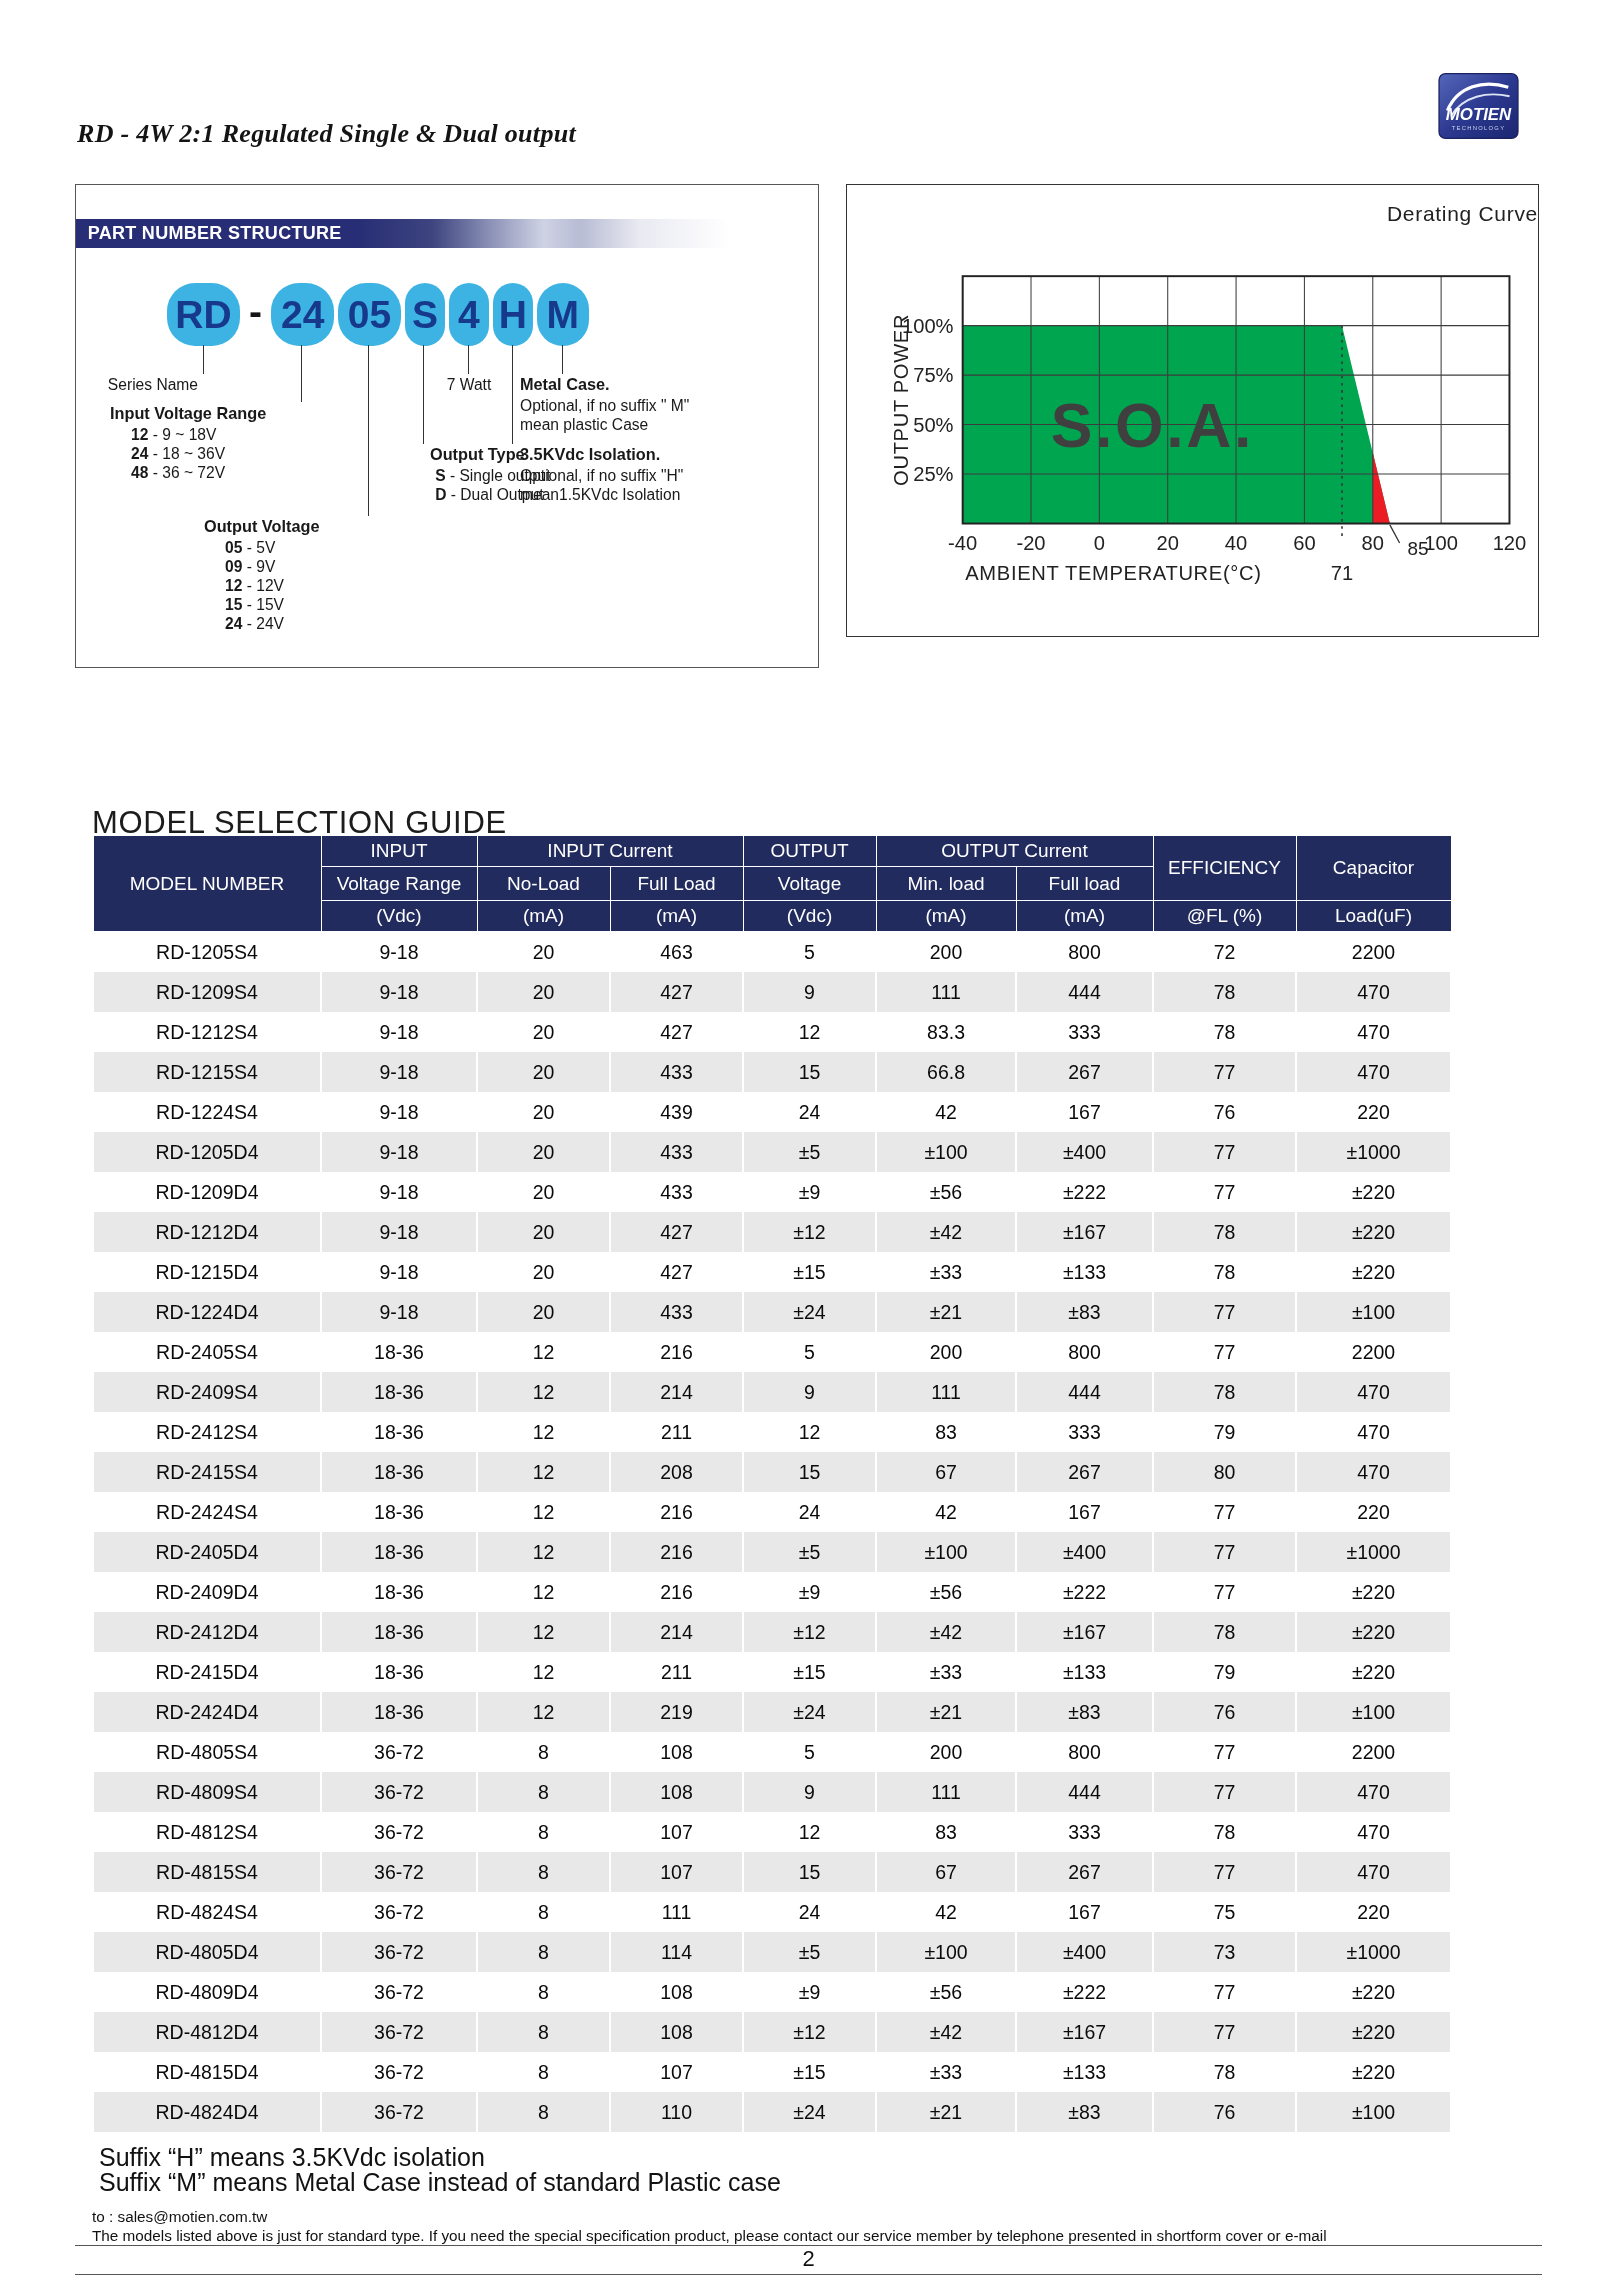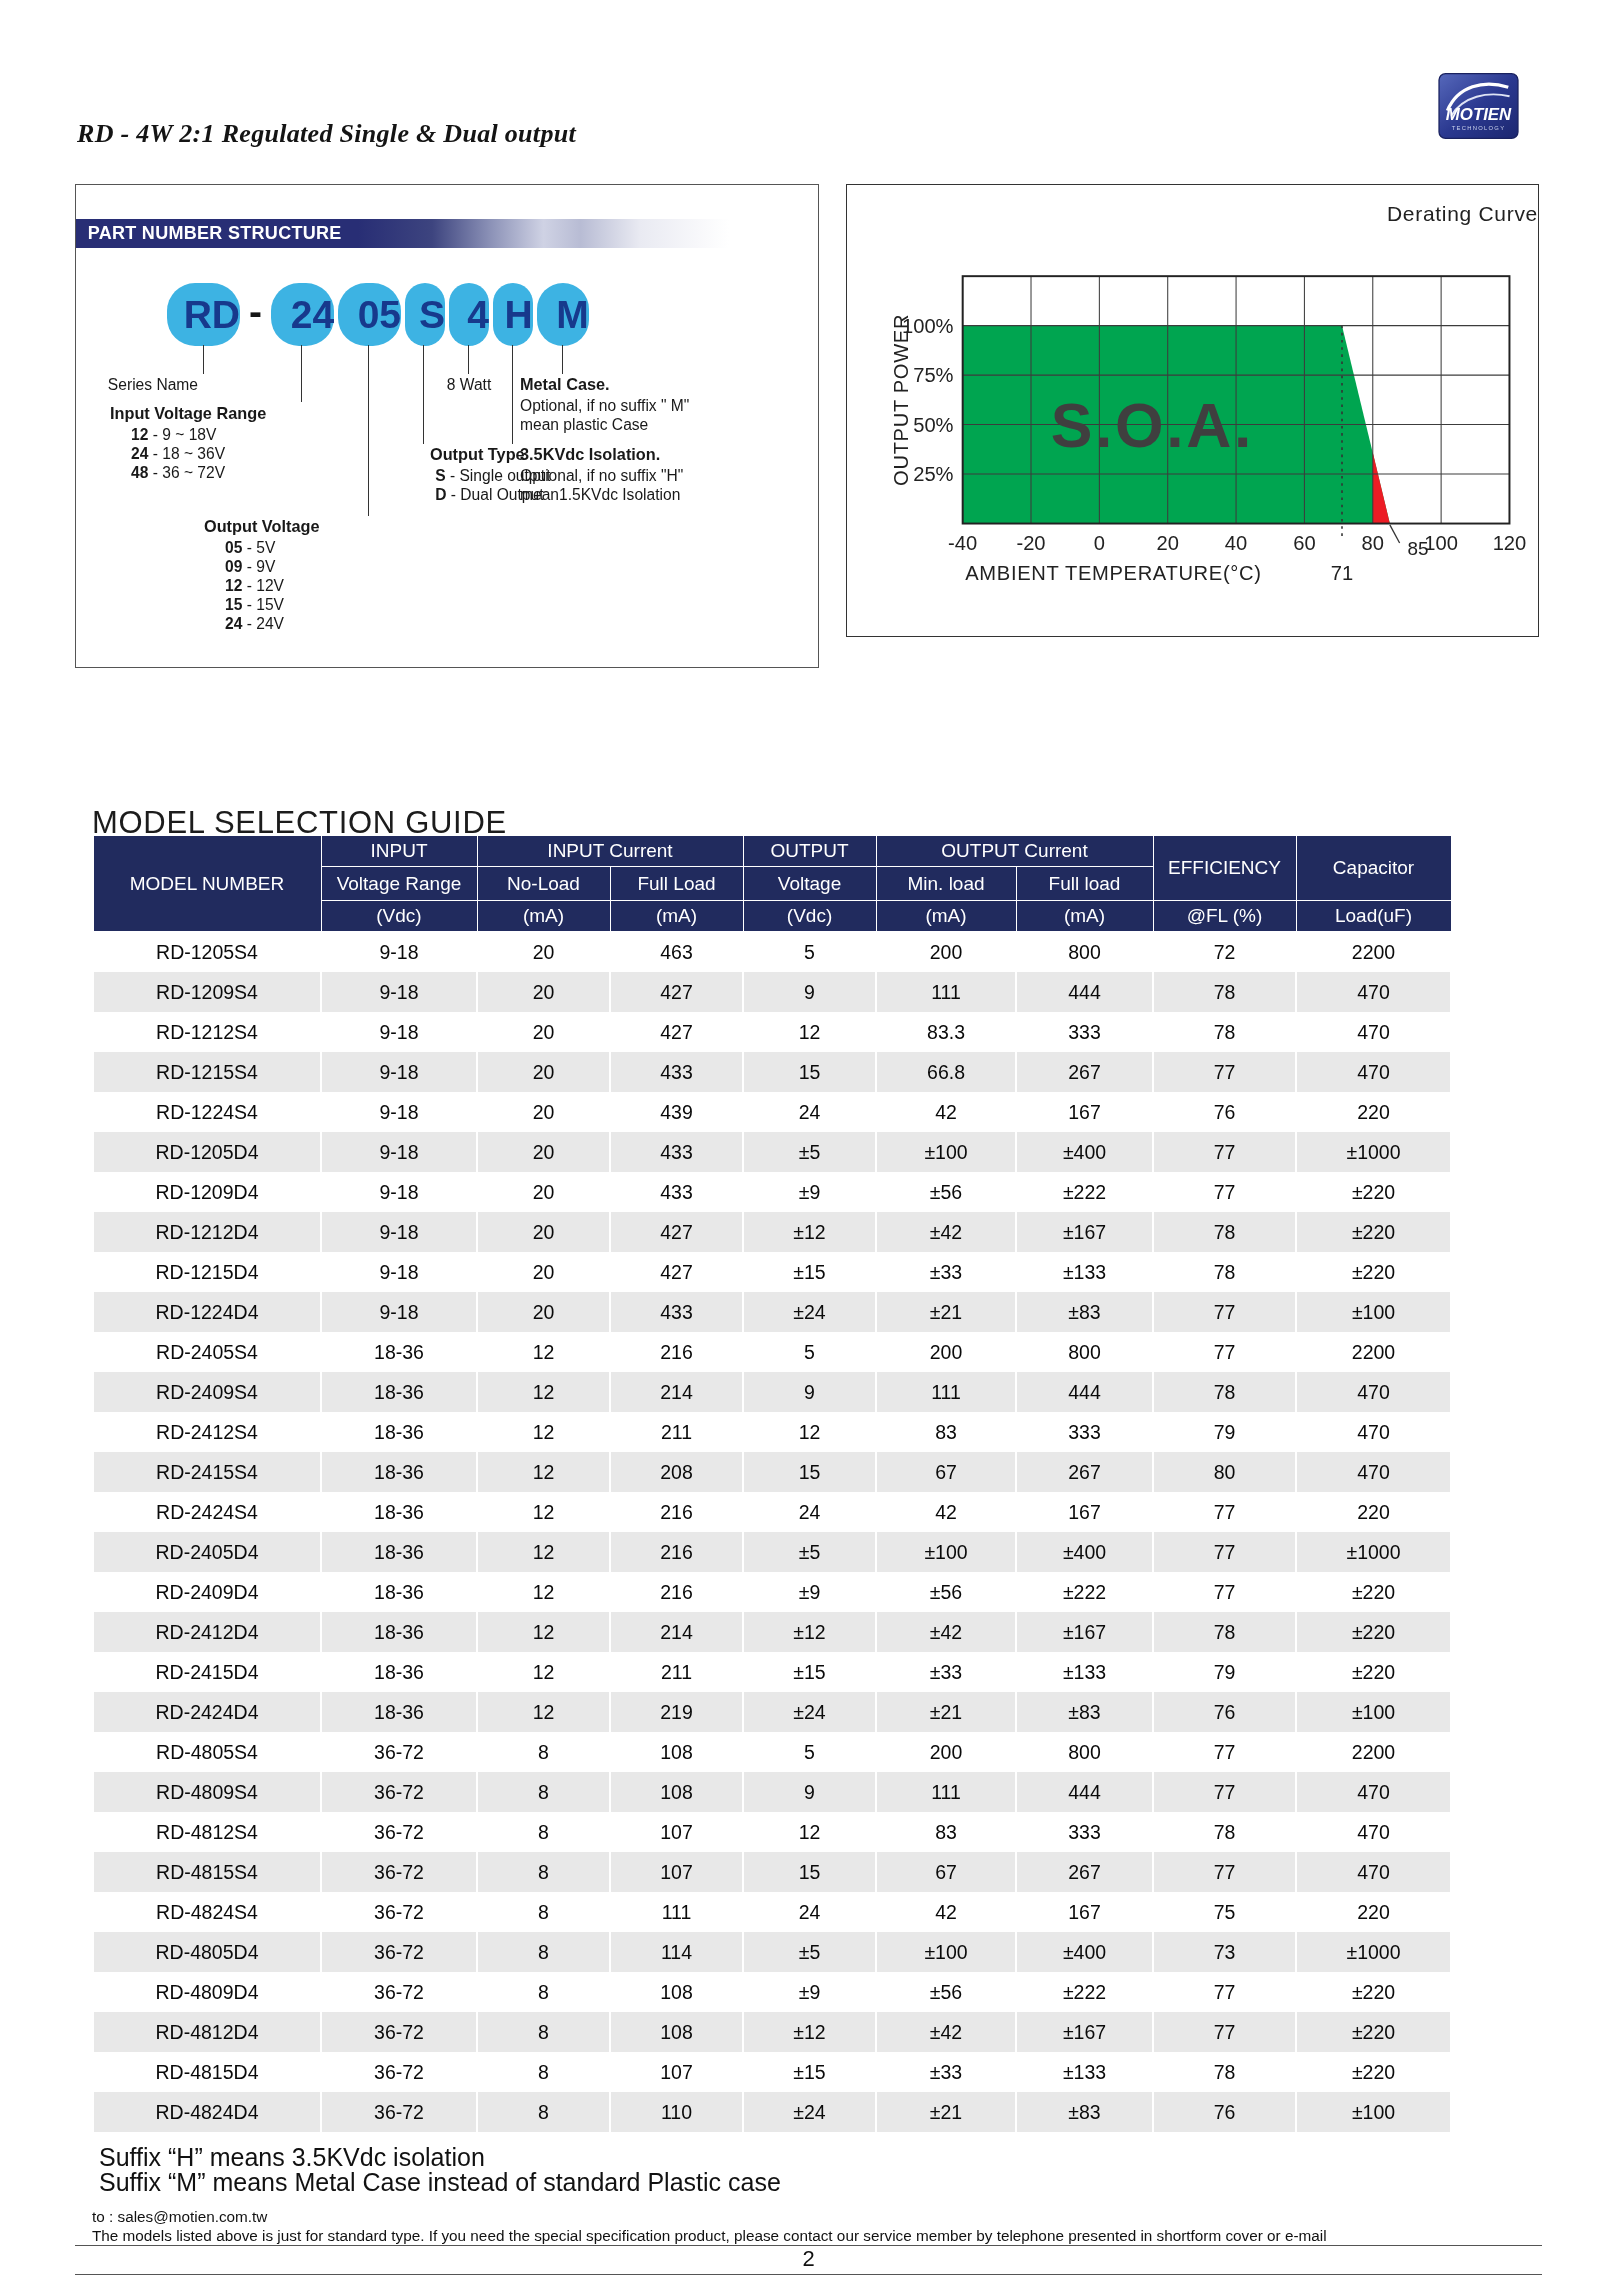--- a/index.html
+++ b/index.html
@@ -24,21 +24,21 @@
   }
   #pn-header{
     position:absolute;left:0;top:0;right:0;height:29px;
     background:linear-gradient(90deg,#282e75 0%,#282e75 38%,#3d447f 48%,#8d93b8 56%,#cfd2e4 63%,#b8bcd4 68%,#e9eaf2 76%,#ffffff 88%);
     color:#fff;font-size:18px;font-weight:bold;line-height:29px;
     padding-left:11.7px;letter-spacing:0.3px;margin-top:34px;
   }
   #pn-segments{position:absolute;left:91px;top:98px;display:flex;gap:3.9px;align-items:center;}
   .pn-seg{
     background:#3db3e3;color:#17398c;font-weight:bold;font-size:39px;
-    height:63px;line-height:63px;text-align:right;border-radius:28px;
+    height:63px;line-height:63px;text-align:center;border-radius:28px;
   }
   .pn-dash{
     background:transparent;color:#151515;font-weight:bold;font-size:39px;
     height:63px;line-height:57px;text-align:center;
   }
   .dropline{position:absolute;width:1.3px;background:#333;}
   .pn-note{position:absolute;font-size:15.6px;color:#191919;line-height:19px;}
   .pn-title{font-weight:bold;font-size:16.3px;margin-bottom:2px;}
   .pn-items > div{line-height:19px;}
 
@@ -151,21 +151,21 @@
   </div>
 
   <div class="pn-note" style="left:354px;top:260px">
     <div class="pn-title">Output Type</div>
     <div class="pn-items" style="padding-left:5.2px">
         <div><b>S</b> - Single output</div>
         <div><b>D</b> - Dual Output</div>
       </div>
   </div>
 
-  <div class="pn-note" style="left:357px;top:190px;width:72px;text-align:center">8 Watt</div>
+  <div class="pn-note" style="left:357px;top:190px;width:72px;text-align:center">7 Watt</div>
 
   <div class="pn-note" style="left:444px;top:260px">
     <div class="pn-title">3.5KVdc Isolation.</div>
     <div class="pn-items">
         <div>Optional, if no suffix "H"</div>
         <div>mean1.5KVdc Isolation</div>
       </div>
   </div>
 
   <div class="pn-note" style="left:444px;top:190px">

